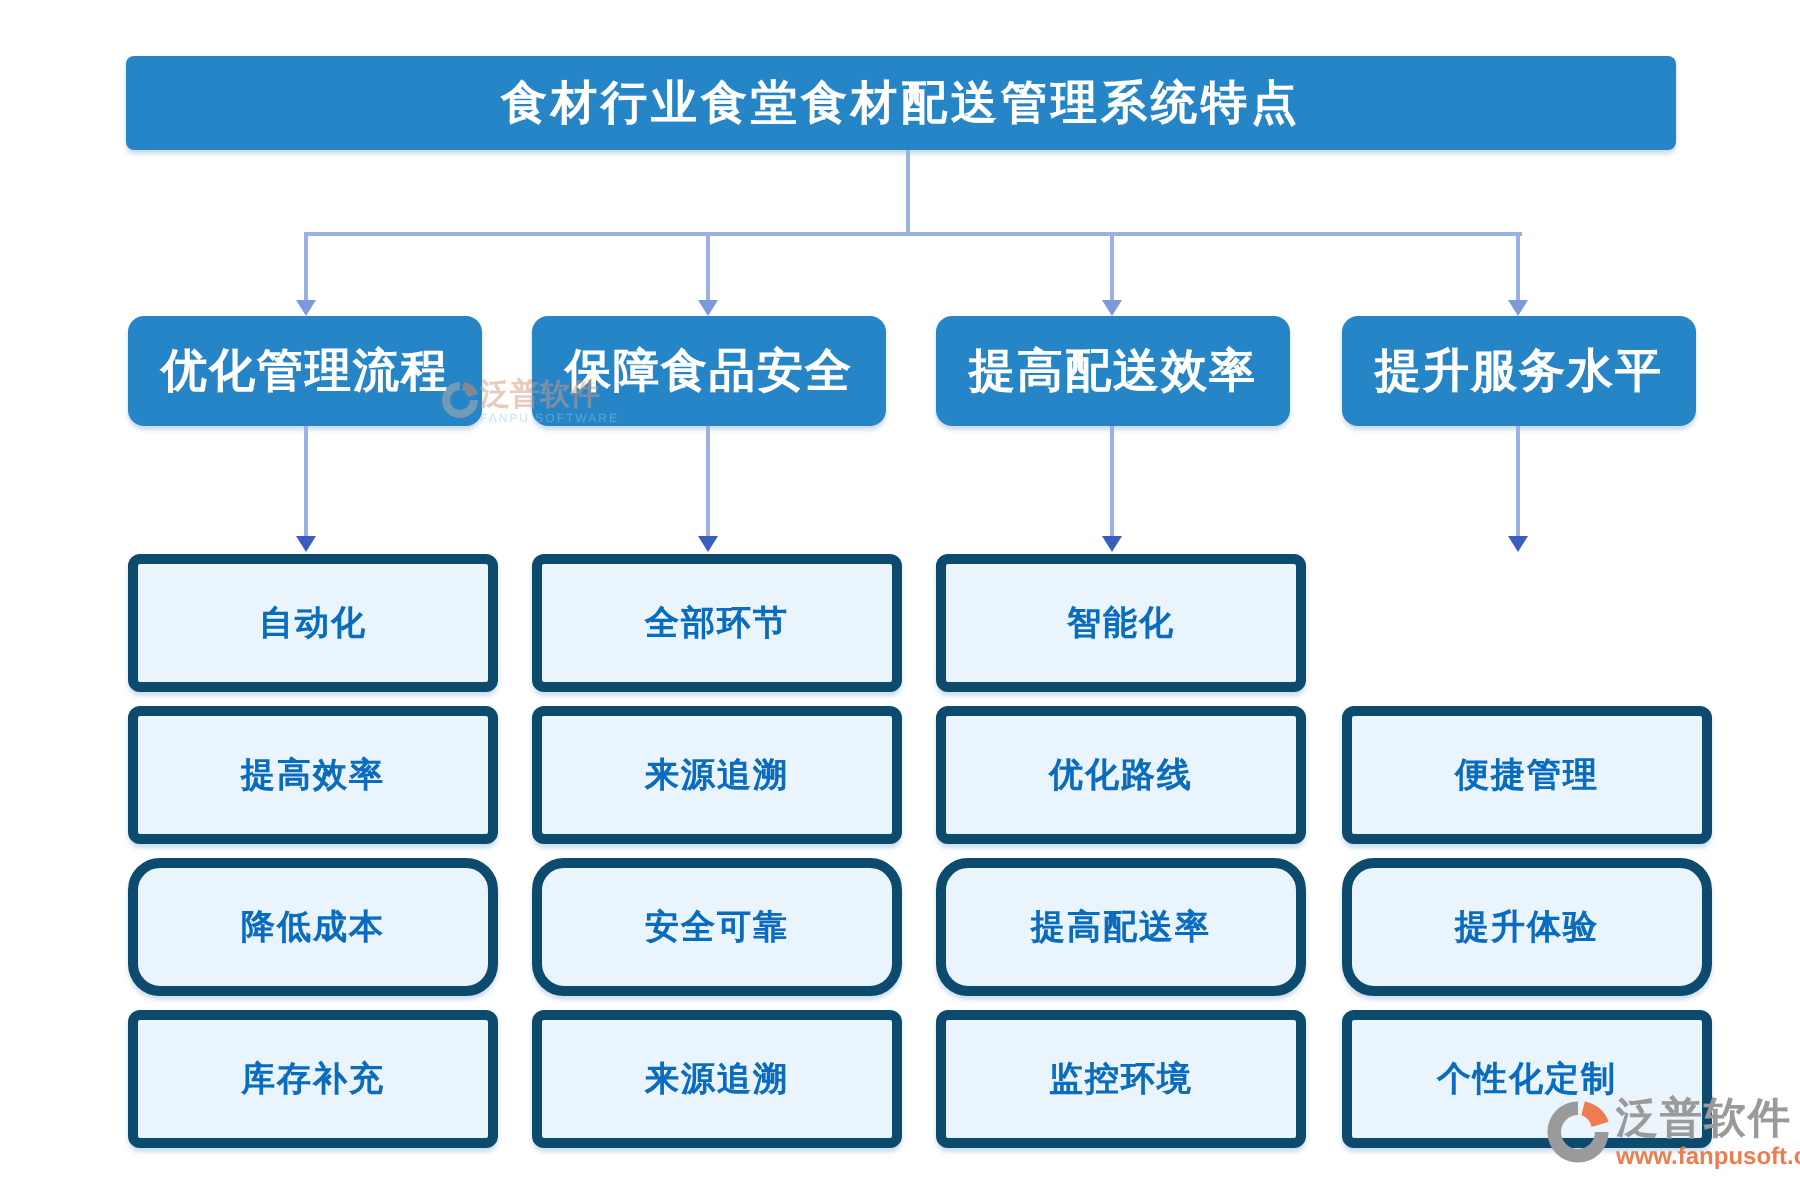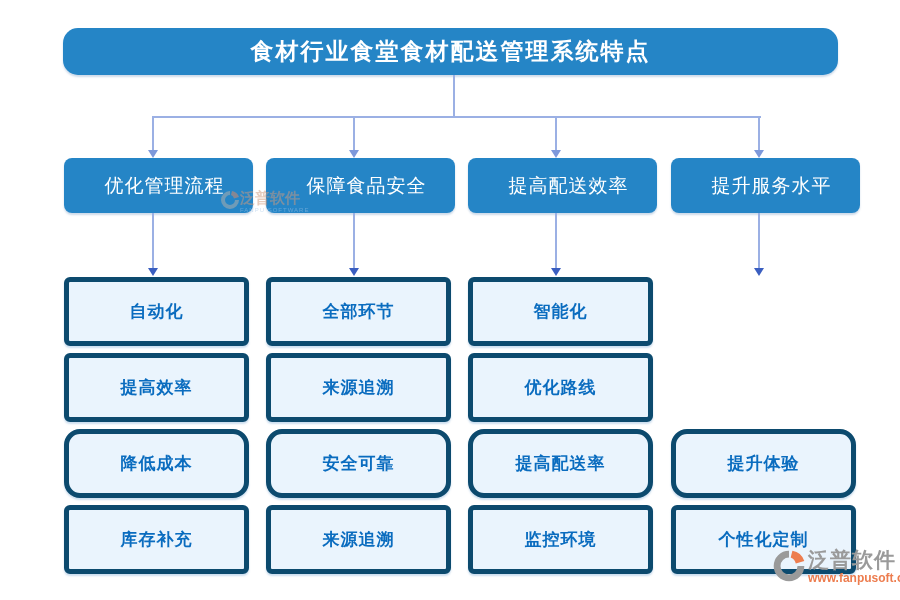--- a/index.html
+++ b/index.html
@@ -11,21 +11,21 @@
     overflow: hidden;
     font-family: "Liberation Sans", "DejaVu Sans", sans-serif;
   }
 
   
   .title-banner {
     position: absolute;
     left: 63px; top: 28px;
     width: 775px; height: 47px;
     background: #2585c6;
-    border-radius: 15px;
+    border-radius: 4px;
     color: #ffffff;
     font-size: 23px;
     font-weight: bold;
     letter-spacing: 2px;
     display: flex; align-items: center; justify-content: center;
     box-shadow: 0 2px 2px rgba(60,110,170,0.25);
   }
 
   
   .line { position: absolute; background: #9bb0e4; }
@@ -52,26 +52,25 @@
   .arrowhead.mid.c0 { left: 148px; } .arrowhead.mid.c1 { left: 349px; }
   .arrowhead.mid.c2 { left: 551px; } .arrowhead.mid.c3 { left: 754px; }
 
   
   .branch-header {
     position: absolute;
     top: 158px; height: 55px; width: 177px;
     background: #2585c6;
     border-radius: 8px;
     color: #ffffff;
-    font-size: 19px;
-    font-weight: normal;
+    font-size: 23px;
+    font-weight: bold;
     letter-spacing: 1px;
     display: flex; align-items: center; justify-content: center;
     box-shadow: 0 2px 2px rgba(60,110,170,0.25);
-    padding-left: 12px;
   }
   .col0 { left: 64px; } .col1 { left: 266px; }
   .col2 { left: 468px; } .col3 { left: 671px; }
 
   
   .item-box {
     position: absolute;
     width: 175px; height: 59px;
     background: #eaf4fd;
     border: 5px solid #0c4a6e;
@@ -148,20 +147,21 @@
   <div class="item-box col1 row0">全部环节</div>
   <div class="item-box col1 row1">来源追溯</div>
   <div class="item-box col1 row2">安全可靠</div>
   <div class="item-box col1 row3">来源追溯</div>
 
   <div class="item-box col2 row0">智能化</div>
   <div class="item-box col2 row1">优化路线</div>
   <div class="item-box col2 row2">提高配送率</div>
   <div class="item-box col2 row3">监控环境</div>
 
+  <div class="item-box col3 row1">便捷管理</div>
   <div class="item-box col3 row2">提升体验</div>
   <div class="item-box col3 row3">个性化定制</div>
 
   <div class="center-watermark">
     <svg class="logo-icon" width="20" height="20" viewBox="0 0 40 40">
       <path d="M20 2 A18 18 0 1 0 38 20 L30 20 A10 10 0 1 1 20 10 Z" fill="#b9b1aa"></path>
       <path d="M24 2 A18 18 0 0 1 38 14 L28 17 A10 10 0 0 0 22 10 Z" fill="#e58a62"></path>
     </svg>
     <div class="wm-text-col">
       <span class="wm-name">泛普软件</span>

